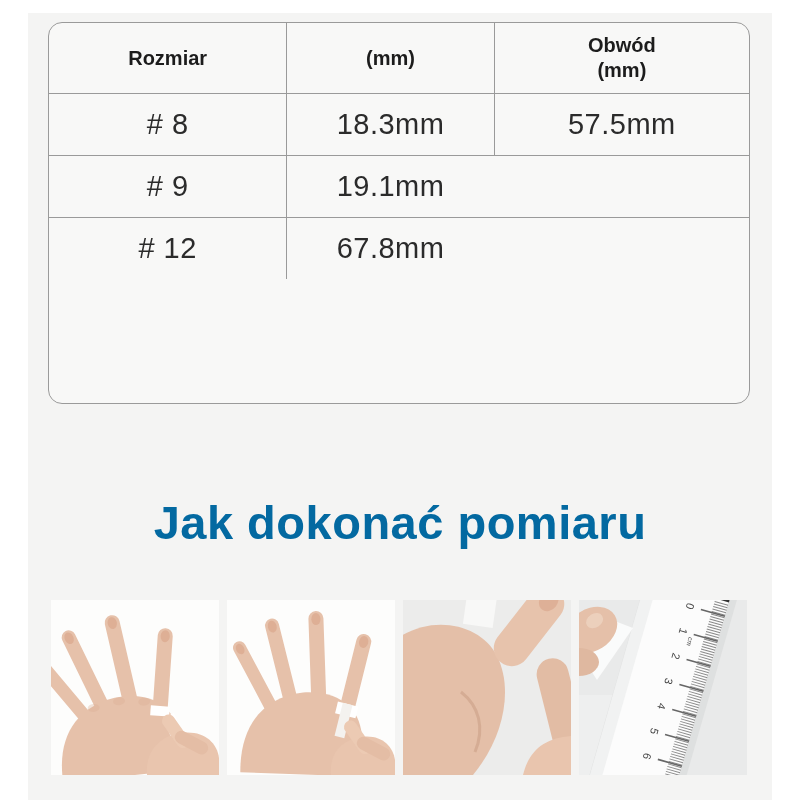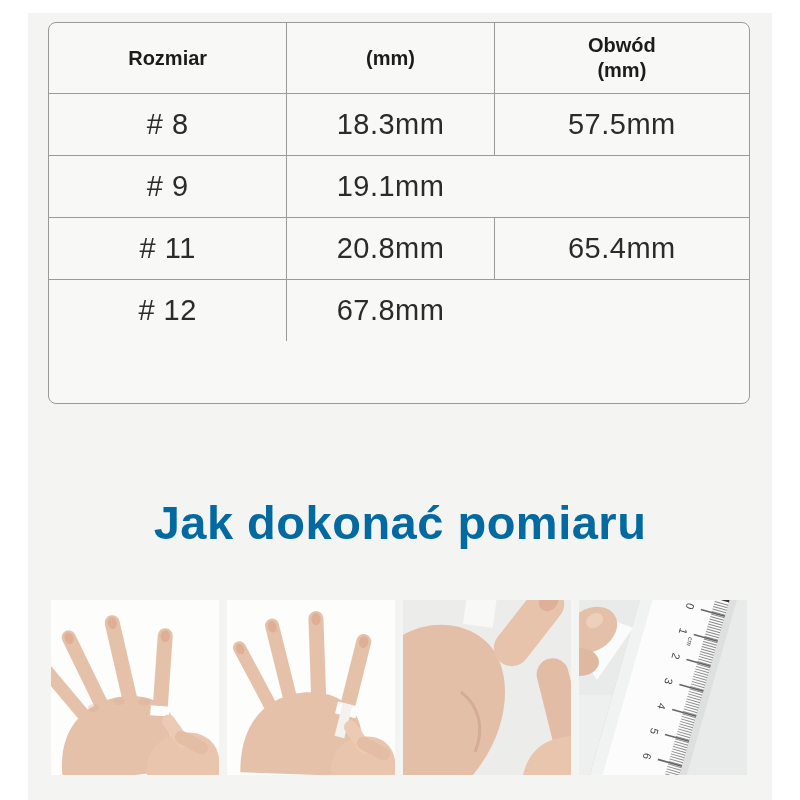--- a/index.html
+++ b/index.html
@@ -6,21 +6,21 @@
   html,body { width:800px; height:800px; background:#ffffff;
               font-family:"Liberation Sans", sans-serif; }
   .stage { position:relative; width:800px; height:800px; background:#ffffff; overflow:hidden; }
 
   
   .panel { position:absolute; left:28px; top:13px; width:744px; height:787px;
            background:#f4f4f3; }
 
   
   .size-table { position:absolute; left:20px; top:9px; width:702px; height:382px;
-                border:1px solid #9a9a9a; border-radius:8px; background:#f8f8f7;
+                border:1px solid #9a9a9a; border-radius:14px; background:#f8f8f7;
                 overflow:hidden; display:grid; grid-template-rows:70px repeat(5, 1fr); }
   .t-row { display:grid; grid-template-columns:238fr 208fr 256fr; }
   .t-row + .t-row { border-top:1px solid #9a9a9a; }
   .t-cell { display:flex; flex-direction:column; align-items:center; justify-content:center;
             color:#2b2b2b; }
   .t-cell + .t-cell { border-left:1px solid #9a9a9a; }
   .t-head { font-size:20px; font-weight:600; line-height:1.25; color:#1c1c1c; text-align:center; }
   .t-data { font-size:29px; font-weight:400; letter-spacing:0.5px; }
 
   
@@ -54,25 +54,20 @@
       </div>
 
       <div class="t-row">
         <div class="t-cell t-data"># 8</div>
         <div class="t-cell t-data">18.3mm</div>
         <div class="t-cell t-data">57.5mm</div>
       </div>
       <div class="t-row">
         <div class="t-cell t-data"># 9</div>
         <div class="t-cell t-data">19.1mm</div>
-      </div>
-      <div class="t-row">
-        <div class="t-cell t-data"># 11</div>
-        <div class="t-cell t-data">20.8mm</div>
-        <div class="t-cell t-data">65.4mm</div>
       </div>
       <div class="t-row">
         <div class="t-cell t-data"># 12</div>
         <div class="t-cell t-data">67.8mm</div>
       </div>
     </div>
 
     <h1 class="section-heading">Jak dokonać pomiaru</h1>
 
     <div class="photo-row">

